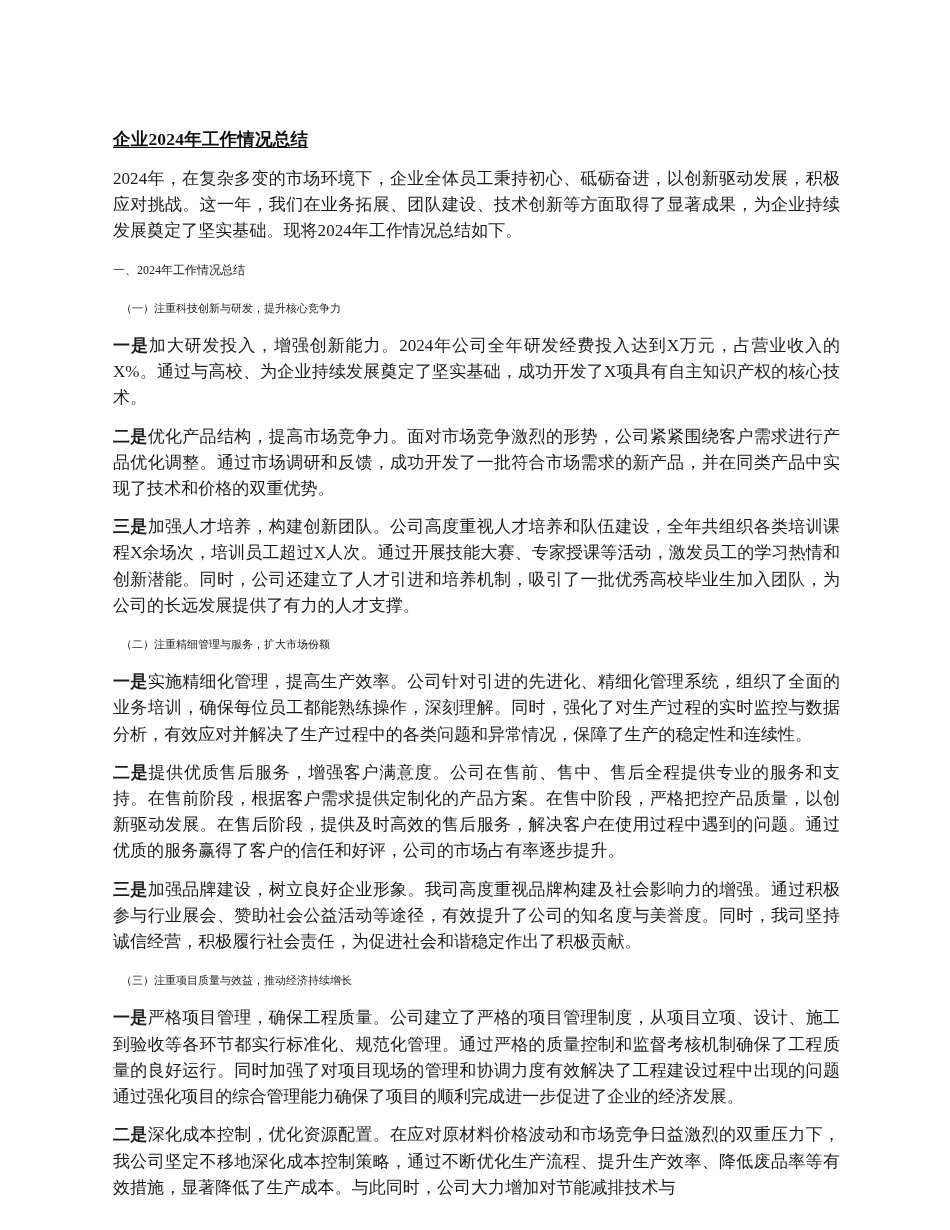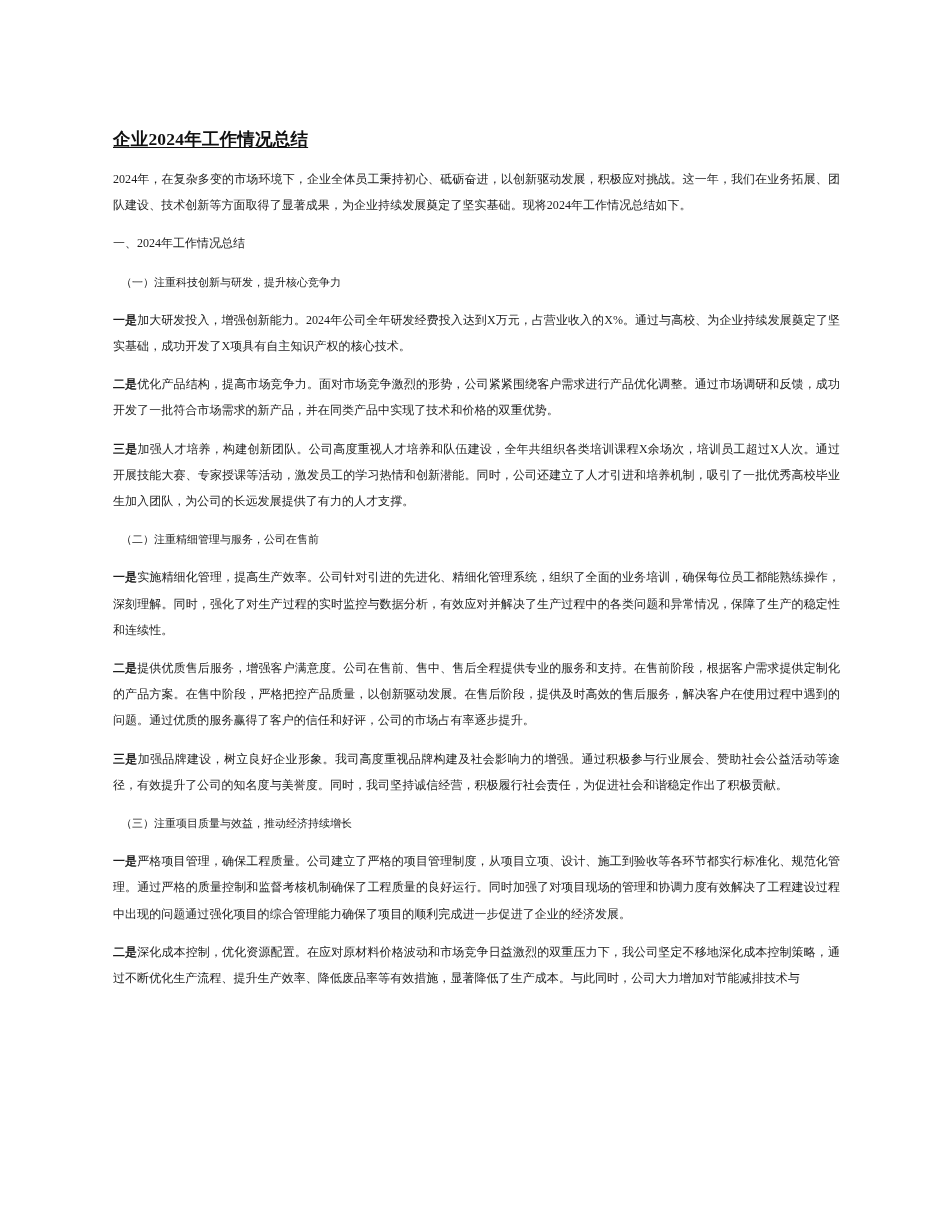--- a/index.html
+++ b/index.html
@@ -39,21 +39,21 @@
     line-height: 26px;
     margin: 0 0 14px 0;
     text-decoration: underline;
     text-underline-offset: 2px;
     letter-spacing: 0.2px;
     color: #111111;
   }
 
   
   .para {
-    font-size: 12px;
+    font-size: 17px;
     line-height: 26.2px;
     margin: 0 0 12px 0;
     text-align: justify;
     text-justify: inter-ideograph;
     letter-spacing: 0.05px;
     color: #1c1c1c;
   }
 
   .para.last {
     margin-bottom: 12px;
@@ -90,21 +90,21 @@
 <div class="page">
   <div class="content">
     <h1 class="doc-title">企业2024年工作情况总结</h1>
     <div id="blocks">
         <p class="para"><span class="body-text">2024年，在复杂多变的市场环境下，企业全体员工秉持初心、砥砺奋进，以创新驱动发展，积极应对挑战。这一年，我们在业务拓展、团队建设、技术创新等方面取得了显著成果，为企业持续发展奠定了坚实基础。现将2024年工作情况总结如下。</span></p>
         <p class="heading-1">一、2024年工作情况总结</p>
         <p class="heading-2">（一）注重科技创新与研发，提升核心竞争力</p>
         <p class="para"><span class="lead">一是</span><span class="body-text">加大研发投入，增强创新能力。2024年公司全年研发经费投入达到X万元，占营业收入的X%。通过与高校、为企业持续发展奠定了坚实基础，成功开发了X项具有自主知识产权的核心技术。</span></p>
         <p class="para"><span class="lead">二是</span><span class="body-text">优化产品结构，提高市场竞争力。面对市场竞争激烈的形势，公司紧紧围绕客户需求进行产品优化调整。通过市场调研和反馈，成功开发了一批符合市场需求的新产品，并在同类产品中实现了技术和价格的双重优势。</span></p>
         <p class="para"><span class="lead">三是</span><span class="body-text">加强人才培养，构建创新团队。公司高度重视人才培养和队伍建设，全年共组织各类培训课程X余场次，培训员工超过X人次。通过开展技能大赛、专家授课等活动，激发员工的学习热情和创新潜能。同时，公司还建立了人才引进和培养机制，吸引了一批优秀高校毕业生加入团队，为公司的长远发展提供了有力的人才支撑。</span></p>
-        <p class="heading-2">（二）注重精细管理与服务，公司在售前</p>
+        <p class="heading-2">（二）注重精细管理与服务，扩大市场份额</p>
         <p class="para"><span class="lead">一是</span><span class="body-text">实施精细化管理，提高生产效率。公司针对引进的先进化、精细化管理系统，组织了全面的业务培训，确保每位员工都能熟练操作，深刻理解。同时，强化了对生产过程的实时监控与数据分析，有效应对并解决了生产过程中的各类问题和异常情况，保障了生产的稳定性和连续性。</span></p>
         <p class="para"><span class="lead">二是</span><span class="body-text">提供优质售后服务，增强客户满意度。公司在售前、售中、售后全程提供专业的服务和支持。在售前阶段，根据客户需求提供定制化的产品方案。在售中阶段，严格把控产品质量，以创新驱动发展。在售后阶段，提供及时高效的售后服务，解决客户在使用过程中遇到的问题。通过优质的服务赢得了客户的信任和好评，公司的市场占有率逐步提升。</span></p>
         <p class="para"><span class="lead">三是</span><span class="body-text">加强品牌建设，树立良好企业形象。我司高度重视品牌构建及社会影响力的增强。通过积极参与行业展会、赞助社会公益活动等途径，有效提升了公司的知名度与美誉度。同时，我司坚持诚信经营，积极履行社会责任，为促进社会和谐稳定作出了积极贡献。</span></p>
         <p class="heading-2">（三）注重项目质量与效益，推动经济持续增长</p>
         <p class="para"><span class="lead">一是</span><span class="body-text">严格项目管理，确保工程质量。公司建立了严格的项目管理制度，从项目立项、设计、施工到验收等各环节都实行标准化、规范化管理。通过严格的质量控制和监督考核机制确保了工程质量的良好运行。同时加强了对项目现场的管理和协调力度有效解决了工程建设过程中出现的问题通过强化项目的综合管理能力确保了项目的顺利完成进一步促进了企业的经济发展。</span></p>
         <p class="para last"><span class="lead">二是</span><span class="body-text">深化成本控制，优化资源配置。在应对原材料价格波动和市场竞争日益激烈的双重压力下，我公司坚定不移地深化成本控制策略，通过不断优化生产流程、提升生产效率、降低废品率等有效措施，显著降低了生产成本。与此同时，公司大力增加对节能减排技术与</span></p>
       </div>
   </div>
 </div>
 

